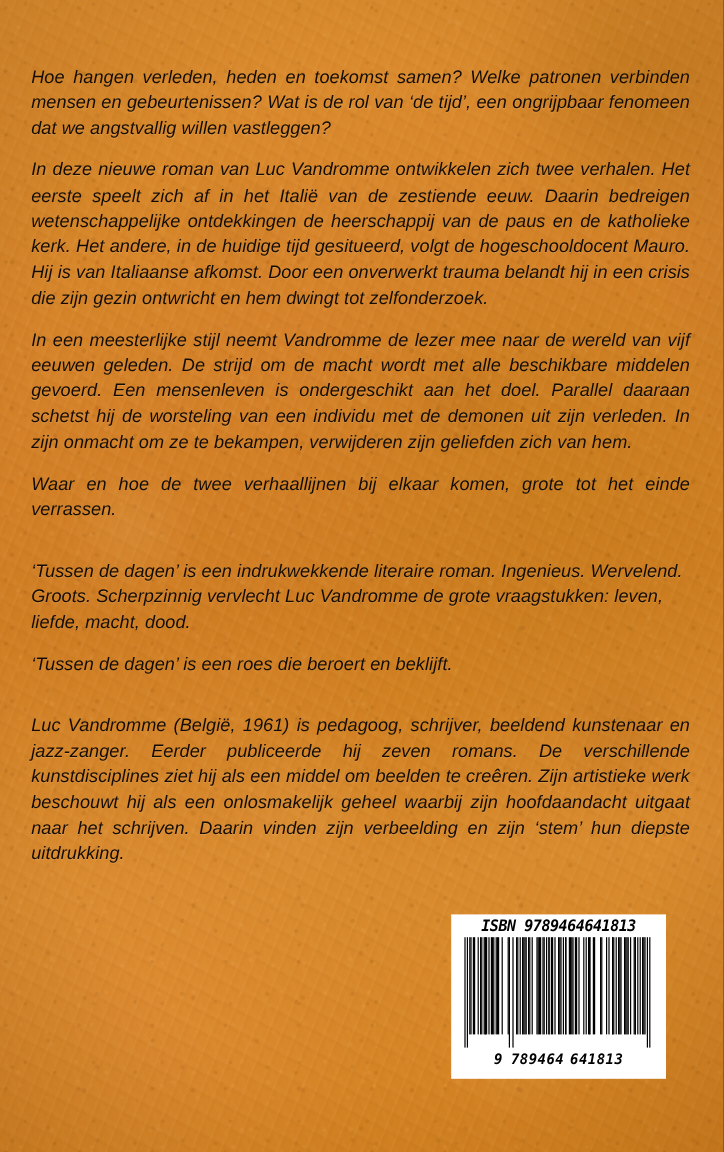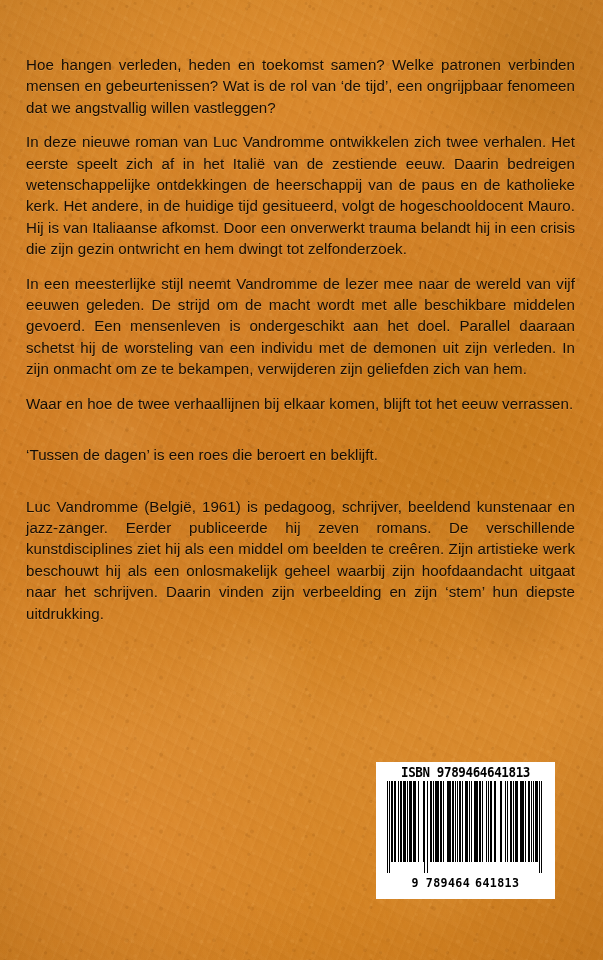--- a/index.html
+++ b/index.html
@@ -14,20 +14,21 @@
     overflow: hidden;
     font-family: "Liberation Sans", sans-serif;
     background-color: #d98327;
     background-image:
       radial-gradient(ellipse 60% 45% at 78% 42%, rgba(196,124,24,0.55) 0%, rgba(196,124,24,0) 65%),
       radial-gradient(ellipse 45% 30% at 22% 88%, rgba(224,140,54,0.55) 0%, rgba(224,140,54,0) 70%),
       radial-gradient(ellipse 38% 26% at 12% 18%, rgba(214,135,38,0.5) 0%, rgba(214,135,38,0) 70%),
       radial-gradient(ellipse 30% 20% at 88% 8%, rgba(182,112,18,0.45) 0%, rgba(182,112,18,0) 72%),
       radial-gradient(ellipse 35% 22% at 55% 62%, rgba(206,126,26,0.45) 0%, rgba(206,126,26,0) 72%),
       linear-gradient(175deg, #dc8d2e 0%, #d5822a 28%, #cf7d23 52%, #d98b2f 74%, #d2801f 100%);
+    font-style: italic;
   }
   
   .tex {
     position: absolute;
     inset: 0;
     pointer-events: none;
   }
   .tex-a {
     opacity: 0.30;
     background-image:
@@ -157,22 +158,23 @@
 
   <div class="tex tex-a"></div>
   <div class="tex tex-b"></div>
   <div class="tex tex-c"></div>
   <div class="vignette"></div>
 
   <div class="blurb">
     <p class="para">Hoe hangen verleden, heden en toekomst samen? Welke patronen verbinden mensen en gebeurtenissen? Wat is de rol van ‘de tijd’, een ongrijpbaar fenomeen dat we angstvallig willen vastleggen?</p>
     <p class="para">In deze nieuwe roman van Luc Vandromme ontwikkelen zich twee verhalen. Het eerste speelt zich af in het Italië van de zestiende eeuw. Daarin bedreigen wetenschappelijke ontdekkingen de heerschappij van de paus en de katholieke kerk. Het andere, in de huidige tijd gesitueerd, volgt de hogeschooldocent Mauro. Hij is van Italiaanse afkomst. Door een onverwerkt trauma belandt hij in een crisis die zijn gezin ontwricht en hem dwingt tot zelfonderzoek.</p>
     <p class="para">In een meesterlijke stijl neemt Vandromme de lezer mee naar de wereld van vijf eeuwen geleden. De strijd om de macht wordt met alle beschikbare middelen gevoerd. Een mensenleven is ondergeschikt aan het doel. Parallel daaraan schetst hij de worsteling van een individu met de demonen uit zijn verleden. In zijn onmacht om ze te bekampen, verwijderen zijn geliefden zich van hem.</p>
-    <p class="para">Waar en hoe de twee verhaallijnen bij elkaar komen, blijft tot het eeuw verrassen.</p>
+    <p class="para">Waar en hoe de twee verhaallijnen bij elkaar komen, grote tot het einde verrassen.</p>
     <div class="spacer-block"></div>
+    <p class="para para-quote">‘Tussen de dagen’ is een indrukwekkende literaire roman. Ingenieus. Wervelend. Groots. Scherpzinnig vervlecht Luc Vandromme de grote vraagstukken: leven, liefde, macht, dood.</p>
     <p class="para para-quote">‘Tussen de dagen’ is een roes die beroert en beklijft.</p>
     <div class="spacer-block"></div>
     <p class="para">Luc Vandromme (België, 1961) is pedagoog, schrijver, beeldend kunstenaar en jazz-zanger. Eerder publiceerde hij zeven romans. De verschillende kunstdisciplines ziet hij als een middel om beelden te creêren. Zijn artistieke werk beschouwt hij als een onlosmakelijk geheel waarbij zijn hoofdaandacht uitgaat naar het schrijven. Daarin vinden zijn verbeelding en zijn ‘stem’ hun diepste uitdrukking.</p>
   </div>
 
   <div class="barcode-box">
     <div class="isbn-top">ISBN 9789464641813</div>
     <div class="bars" id="bars">
         <span style="width: 0.839572px; background: rgb(0, 0, 0); align-self: stretch;"></span>
         <span style="width: 0.839572px; background: transparent; align-self: stretch;"></span>

